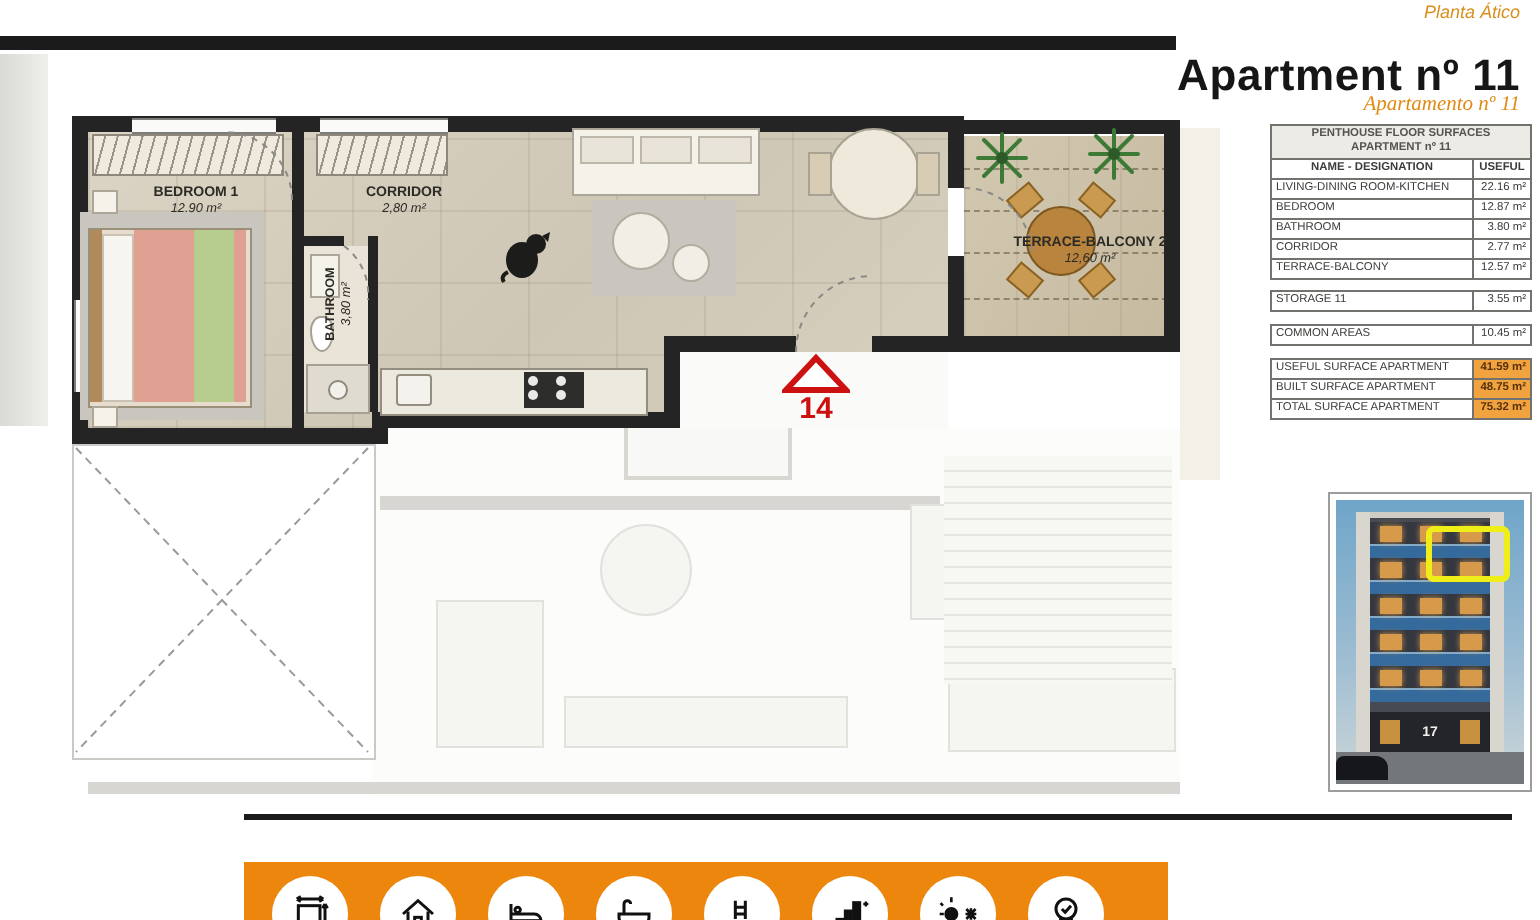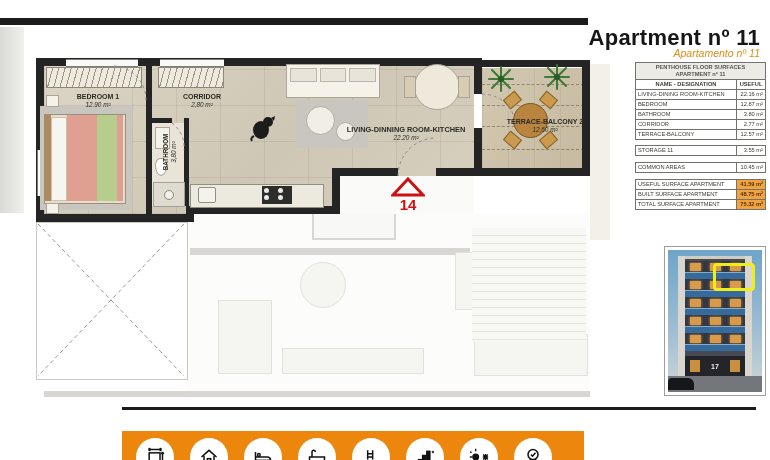--- a/index.html
+++ b/index.html
@@ -3,21 +3,21 @@
 <meta charset="utf-8">
 <style>
   html,body{margin:0;padding:0;background:#fff;}
   .page{position:relative;width:770px;height:460px;background:#fff;overflow:hidden;
         font-family:"Liberation Sans",sans-serif;color:#222;}
   .abs{position:absolute;}
   
   .topbar{background:#1b1b1b;}
   .plevel{font-style:italic;color:#d98f1e;font-size:9px;text-align:right;}
   .title{font-weight:bold;font-size:22px;color:#161616;text-align:right;letter-spacing:.3px;}
-  .subtitle{font-style:italic;color:#e08a14;font-size:10.5px;text-align:right;}
+  .subtitle{font-style:italic;color:#e08a14;font-size:10.5px;text-align:right;font-family:Liberation Serif, serif;}
   
   .wall{background:#242424;}
   .gwall{background:#d7d6d2;}
   .floor{background:
     repeating-linear-gradient(0deg, rgba(120,108,86,.14) 0 1px, transparent 1px 36px),
     repeating-linear-gradient(90deg, rgba(120,108,86,.14) 0 1px, transparent 1px 44px),
     linear-gradient(135deg,#dcd4c4 0%,#cfc7b5 55%,#d8d0bf 100%);}
   .terrace{background:
     repeating-linear-gradient(90deg, rgba(110,96,70,.10) 0 1px, transparent 1px 26px),
     linear-gradient(120deg,#d2c8b0,#c6bba1);}
@@ -55,20 +55,21 @@
   .circ{width:38px;height:38px;border-radius:50%;background:#fff;display:flex;
         align-items:center;justify-content:center;}
   svg{display:block;}
 </style>
 </head>
 <body>
 
 <div class="page">
 
   <div class="abs topbar" style="left:0;top:18;width:588px;height:7px;top:18px;"></div>
+  <div class="abs plevel" style="right:10px;top:1px;width:200px;">Planta Ático</div>
   <div class="abs title" style="right:10px;top:25px;width:300px;">Apartment nº 11</div>
   <div class="abs subtitle" style="right:10px;top:47px;width:300px;">Apartamento nº 11</div>
 
   <div class="abs" style="left:0;top:27px;width:24px;height:186px;background:linear-gradient(90deg,#d9d9d6,#efefec);"></div>
 
   <div class="abs" style="left:186px;top:214px;width:404px;height:184px;background:#fcfcfb;"></div>
   <div class="abs gwall" style="left:190px;top:248px;width:280px;height:7px;"></div>
   <div class="abs gwall" style="left:44px;top:391px;width:546px;height:6px;"></div>
   <div class="abs ghost" style="left:218px;top:300px;width:52px;height:72px;"></div>
   <div class="abs ghostc" style="left:300px;top:262px;width:44px;height:44px;"></div>
@@ -201,24 +202,20 @@
     <span class="rarea">12.90 m²</span>
   </div>
   <div class="abs rlabel" style="left:202px;top:101px;">
     <span>CORRIDOR</span><br>
     <span class="rarea">2,80 m²</span>
   </div>
   <div class="abs rlabel" style="left:170px;top:152px;transform:translate(-50%,-50%) rotate(-90deg);font-size:6.3px;">
     <span>BATHROOM</span><br>
     <span class="rarea">3,80 m²</span>
   </div>
-  <div class="abs rlabel" style="left:406px;top:134px;font-size:7.4px;">
-    <span>LIVING-DINNING ROOM-KITCHEN</span><br>
-    <span class="rarea">22.20 m²</span>
-  </div>
   <div class="abs rlabel" style="left:545px;top:126px;">
     <span>TERRACE-BALCONY 2</span><br>
     <span class="rarea">12,60 m²</span>
   </div>
 
   <svg class="abs" style="left:391px;top:177px;" width="34" height="20" viewBox="0 0 34 20">
     <polygon points="17,2 32,18 2,18" fill="#ffffff" stroke="#cc1111" stroke-width="3"></polygon>
   </svg>
   <div class="abs" style="left:394px;top:196px;width:28px;text-align:center;font-weight:bold;font-size:15px;color:#cc1111;">14</div>
 

